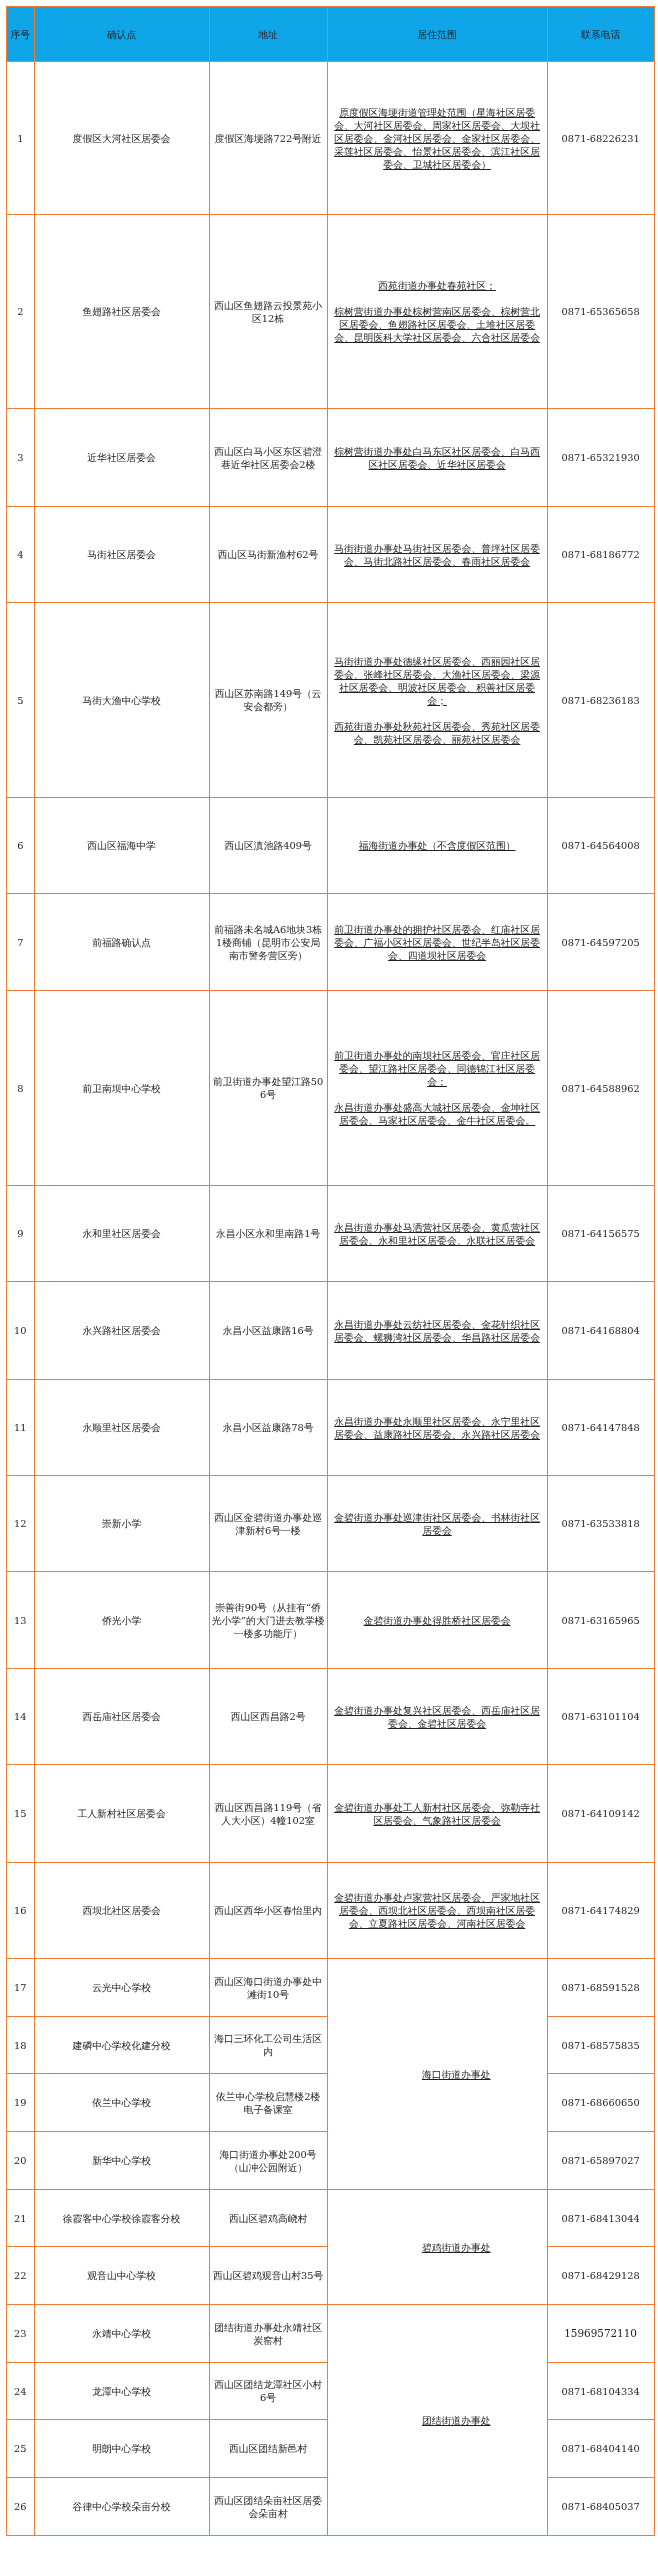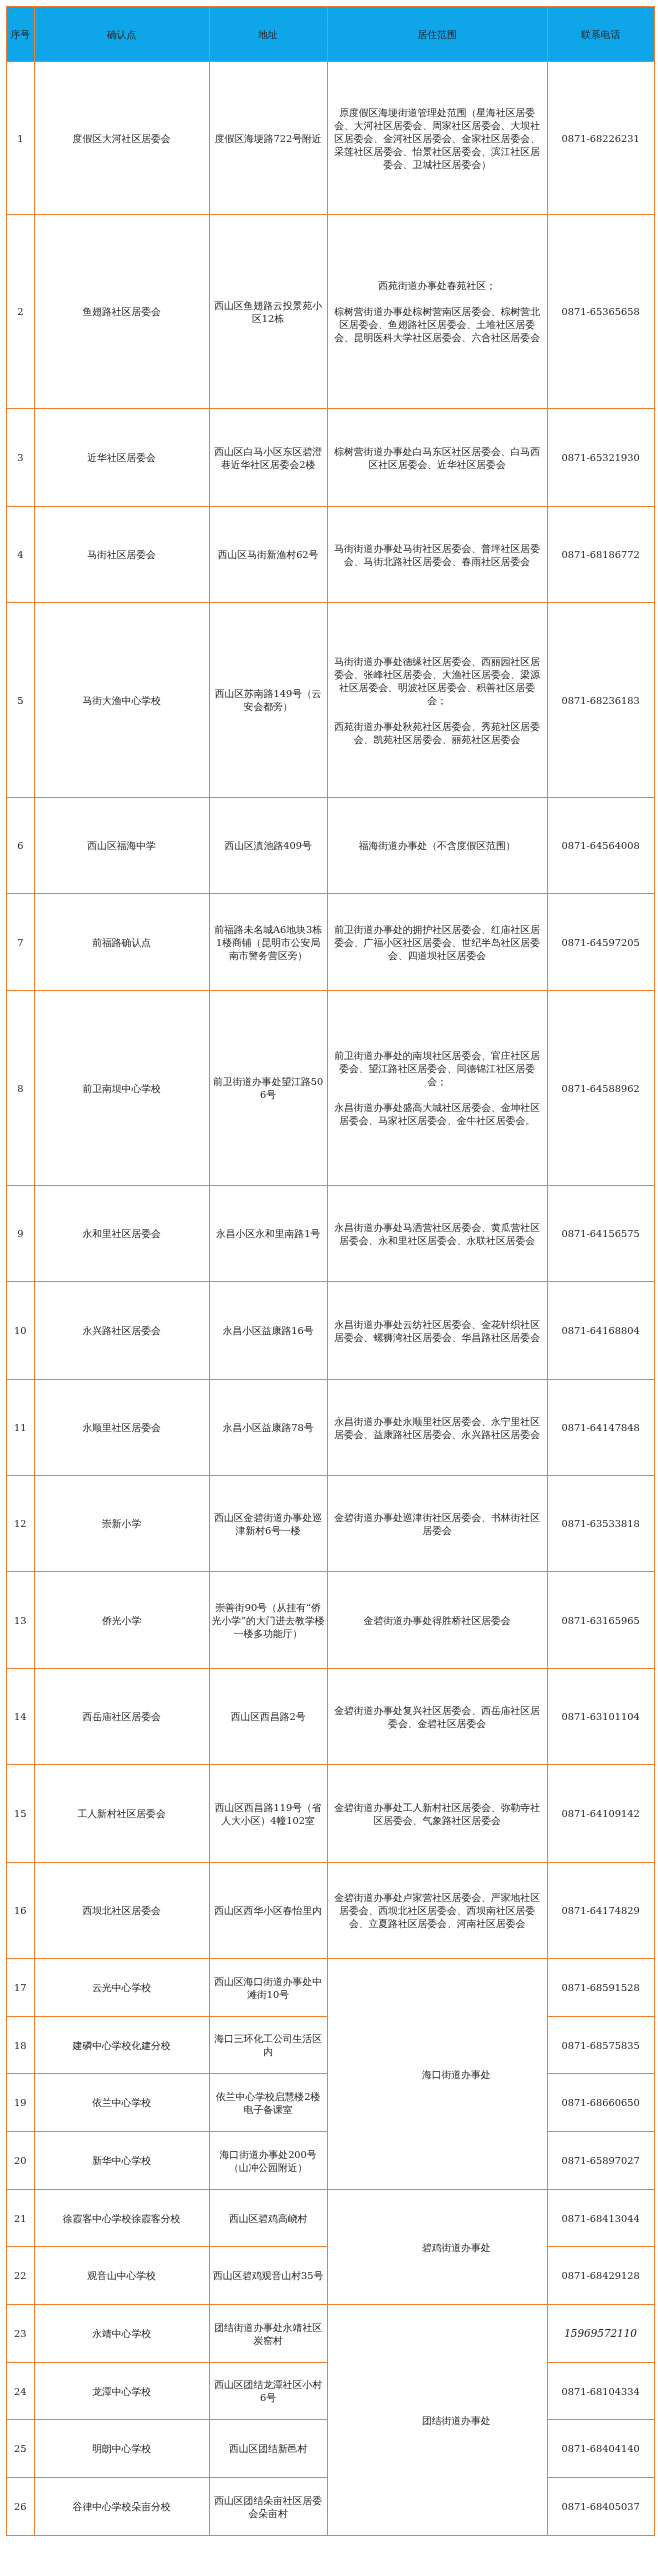--- a/index.html
+++ b/index.html
@@ -4,21 +4,21 @@
 <style>
   html, body { margin:0; padding:0; background:#ffffff; }
   body { width:659px; height:2576px; position:relative; overflow:hidden;
          font-family:"DejaVu Serif","Liberation Serif",serif; color:#222; }
   table.grid { position:absolute; left:6.1px; top:6.1px; border-collapse:collapse;
                table-layout:fixed; width:647px; }
   table.grid td, table.grid th { border:1.2px solid #ED7D31; padding:0 1.8px;
                text-align:center; vertical-align:middle; font-size:9.8px;
                line-height:13px; font-weight:normal; word-break:break-all; }
   table.grid th { background:#0ea5e9; color:#222; font-size:9.8px; height:54px; }
-  td.scope { text-align:left; padding:0 2.4px; }
+  td.scope { text-align:left; padding:0 2.4px;text-decoration:underline; }
   td.scope.center { text-align:center;padding-left:40px; }
   td.num { font-size:9.8px; }
   .para { display:block; }
   .para + .para { margin-top:13px; }
 </style>
 </head>
 <body>
 
 <table class="grid">
   <colgroup>
@@ -221,21 +221,21 @@
         <td class="num">22</td>
         <td>观音山中心学校</td>
         <td>西山区碧鸡观音山村35号</td>
         <td class="num">0871-68429128</td>
       </tr>
       <tr style="height: 58px;">
         <td class="num">23</td>
         <td>永靖中心学校</td>
         <td>团结街道办事处永靖社区炭窑村</td>
         <td class="scope center" rowspan="4">团结街道办事处</td>
-        <td class="num" style="font-size: 10.4px; font-style: italic;">15969572110</td>
+        <td class="num" style="font-size: 10.4px;">15969572110</td>
       </tr>
       <tr style="height: 57px;">
         <td class="num">24</td>
         <td>龙潭中心学校</td>
         <td>西山区团结龙潭社区小村6号</td>
         <td class="num">0871-68104334</td>
       </tr>
       <tr style="height: 58px;">
         <td class="num">25</td>
         <td>明朗中心学校</td>

